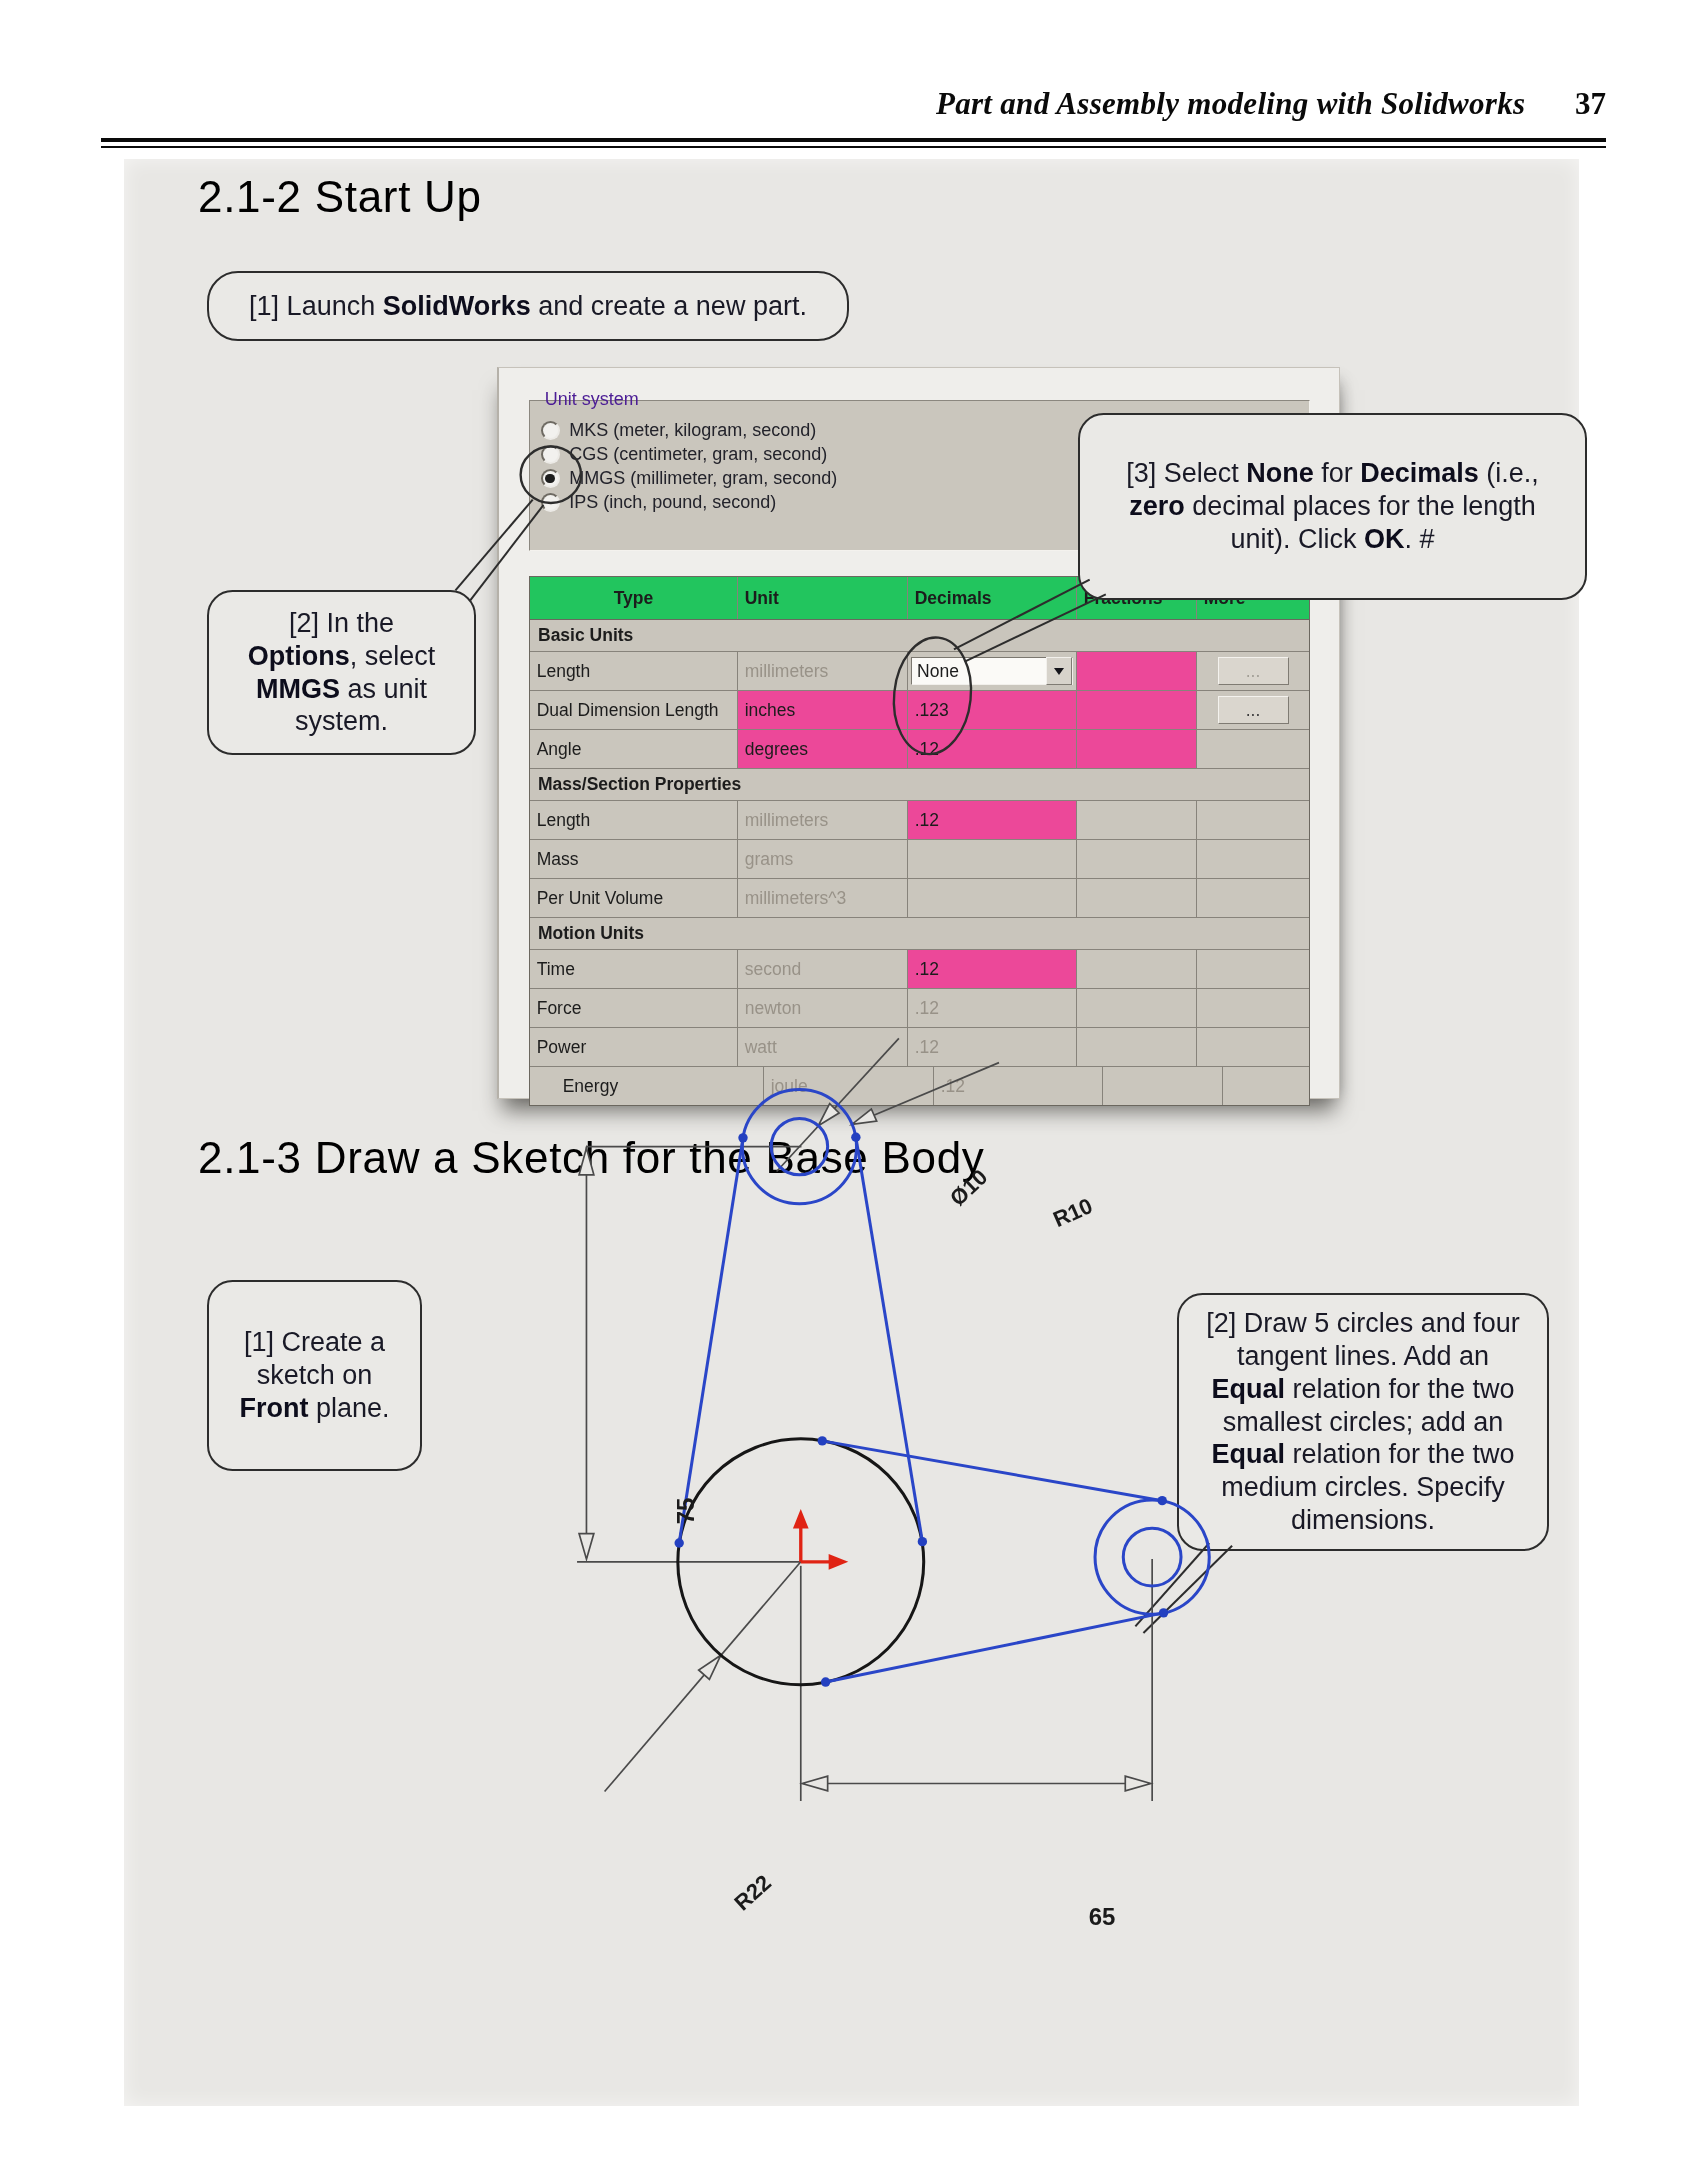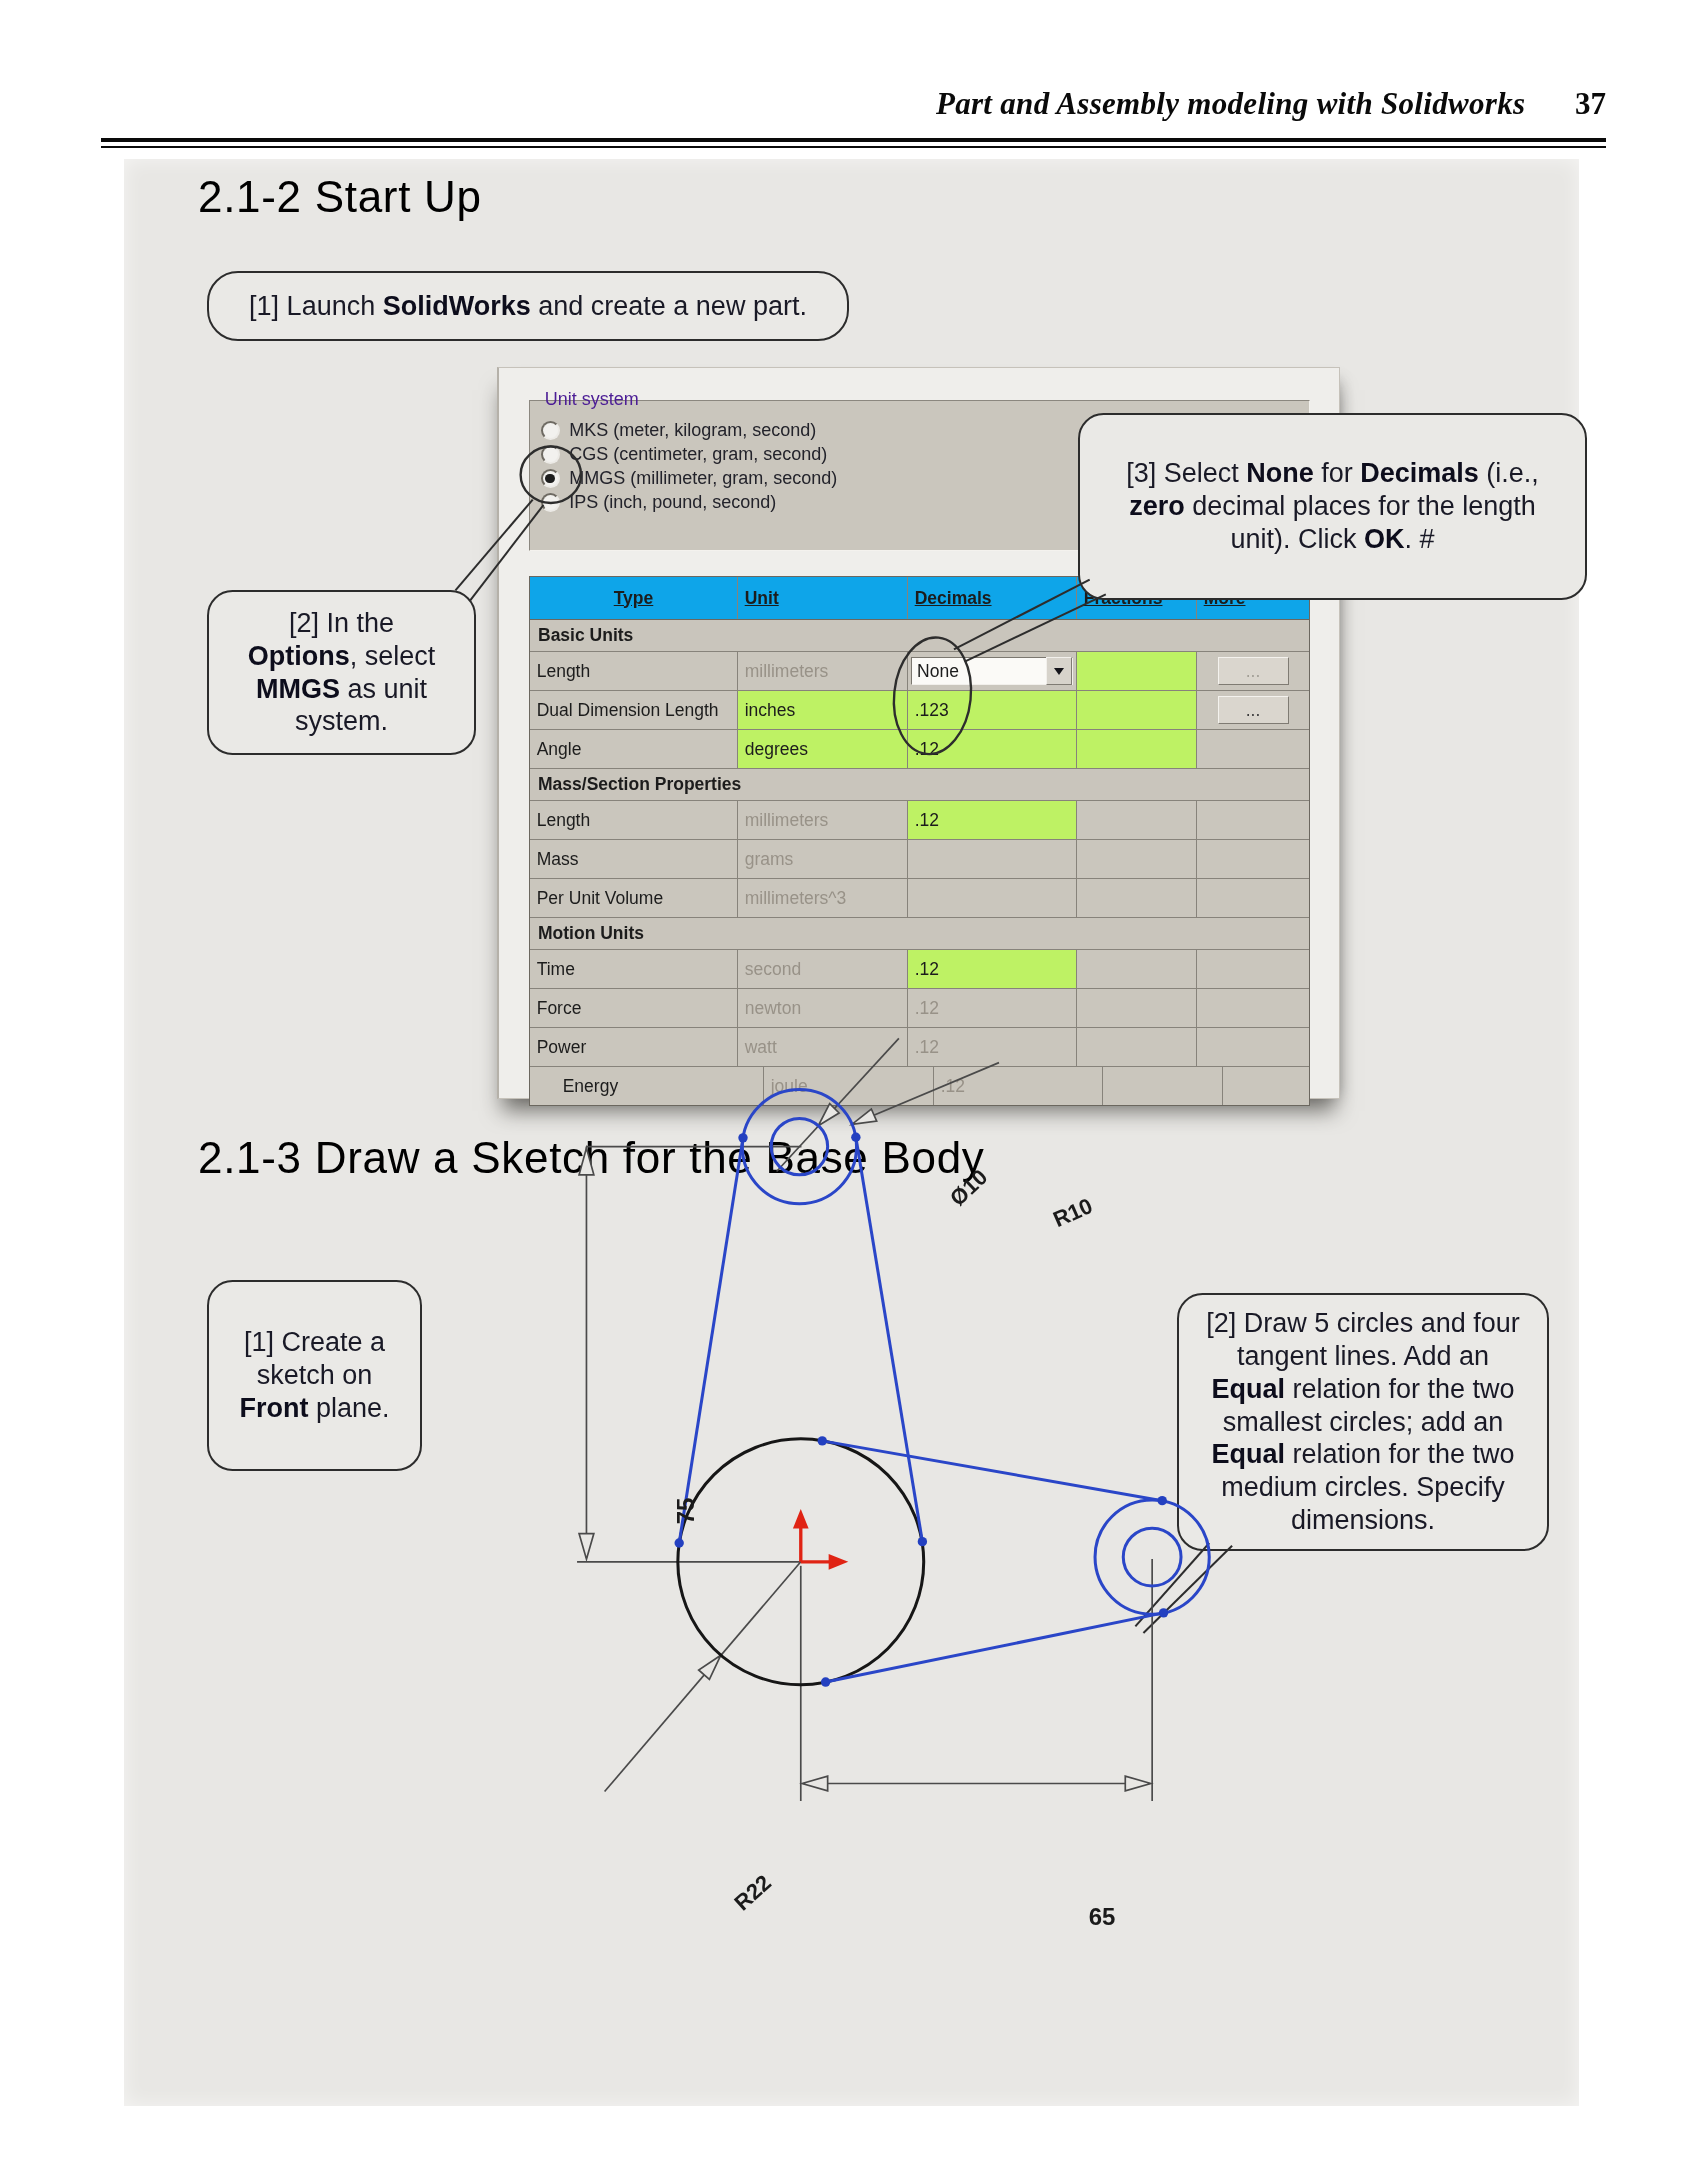--- a/index.html
+++ b/index.html
@@ -55,26 +55,26 @@
 
   .utable{position:absolute;left:30px;top:208px;width:779px;
           border:1.3px solid #6b675f;background:#cac6bd;font-size:17.5px;color:#1c1c1c;}
   .trow{display:flex;border-bottom:0.7px solid #87837b;}
   .trow:last-child{border-bottom:none;padding-left:26px;}
   .cell{box-sizing:border-box;border-right:0.7px solid #87837b;display:flex;align-items:center;
         padding:0 6.7px;background:#cac6bd;overflow:hidden;}
   .cell:last-child{border-right:none;}
   .c0{width:208px;} .c1{width:170px;} .c2{width:169px;} .c3{width:120px;} .c4{flex:1;}
   .hrow{height:42px;border-bottom:1.3px solid #6b675f;font-weight:bold;}
-  .hrow .cell{background:#0ea5e9;text-decoration:underline;}
+  .hrow .cell{background:#22c55e;}
   .hrow .c0{justify-content:center;}
   .srow{height:31px;font-weight:bold;background:#c9c5bc;padding-left:8px;
         display:flex;align-items:center;border-bottom:0.7px solid #87837b;}
   .drow{height:38px;}
-  .cell.white{background:#bef264;}
+  .cell.white{background:#ec4899;}
   .cell.muted{color:#989288;}
   .combo{display:flex;align-items:center;justify-content:space-between;width:100%;height:28px;
          background:#fbfaf7;border:1.3px solid;border-color:#7b776f #f1efeb #f1efeb #7b776f;
          padding-left:5.4px;box-sizing:border-box;}
   .combo-btn{width:24px;height:100%;background:#d7d3cb;border:1.3px solid;
              border-color:#f2f0ec #7f7b73 #7f7b73 #f2f0ec;display:flex;align-items:center;justify-content:center;}
   .combo-arrow{width:0;height:0;border:5.4px solid transparent;border-top:7.4px solid #14141a;margin-top:6.7px;}
   .more-btn{width:71px;height:28px;margin:0 auto;background:#dad6ce;border:1.3px solid;
             border-color:#f4f2ee #7f7b73 #7f7b73 #f4f2ee;color:#3c3c3c;font-size:17.5px;
             font-family:"Liberation Sans",sans-serif;line-height:12px;}

